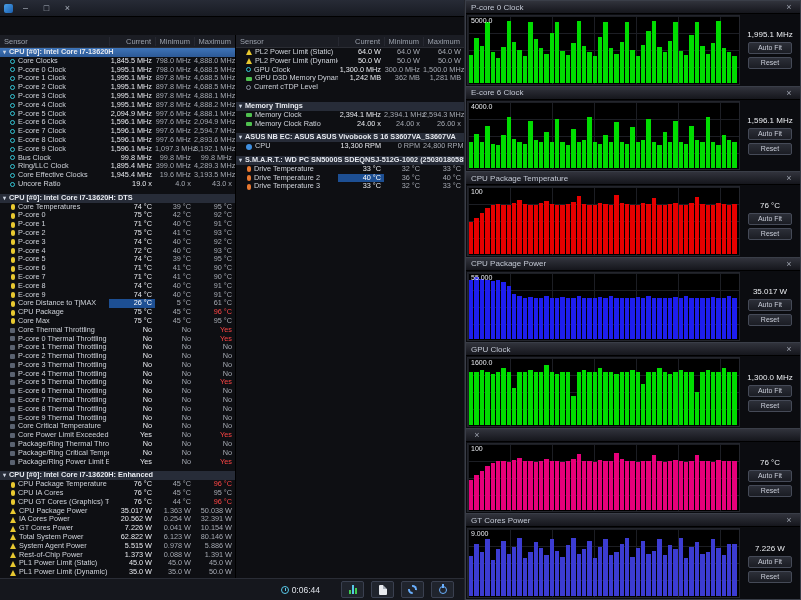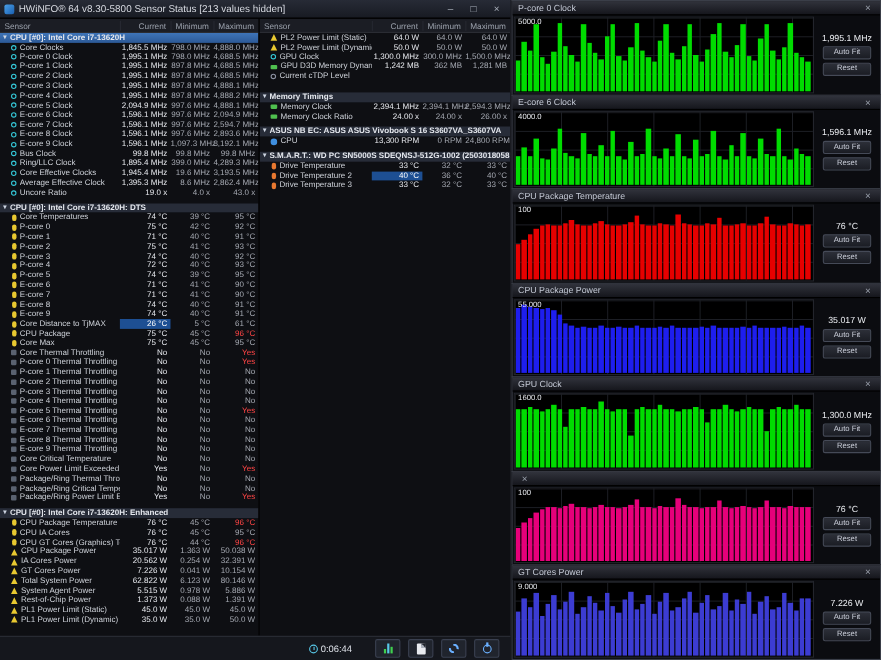--- a/index.html
+++ b/index.html
@@ -10,21 +10,21 @@
   
   #hwinfo { position:absolute; left:0; top:0; width:465px; height:600px; background:#0e0f13;
             border-right:1px solid #23252c; display:flex; flex-direction:column; }
   .titlebar { height:17px; flex:none; background:linear-gradient(#272b36,#181b23); display:flex;
               align-items:center; padding:0 4px; gap:4px; border-bottom:1px solid #000; }
   .appicon { width:9px; height:9px; border-radius:2px; flex:none;
              background:linear-gradient(135deg,#4aa0e8,#1a5fb0); }
   .apptitle { flex:1; font-size:9px; color:#d6d9e0; white-space:nowrap; overflow:hidden; }
   .wbtn { width:17px; height:13px; font-size:9px; color:#aab0bb; display:flex; align-items:center;
           justify-content:center; flex:none; }
-  .panels { flex:1; display:flex; overflow:hidden; }
+  .panels { flex:1; display:flex; overflow:hidden;margin-top:18px; }
   .panel { display:flex; flex-direction:column; overflow:hidden; }
   .panel.pleft { width:236px; flex:none; border-right:1px solid #000; }
   .panel.pright { flex:1; }
   .thead { display:flex; height:13px; flex:none; align-items:center; background:#1b1d24;
            border-bottom:1px solid #2a2c33; color:#9aa0ab; font-size:7.5px; }
   .thead .hlbl { flex:1; padding-left:4px; }
   .thead .hval { text-align:right; padding-right:4px; border-left:1px solid #262831; }
   .thead .hval.c { width:46px; } .thead .hval.m { width:39px; } .thead .hval.x { width:41px; }
   .rows { flex:1; overflow:hidden; display:flex; flex-direction:column; }
   .srow { display:flex; align-items:center; height:8.8px; flex:none; font-size:7.3px; color:#cfd3da;
@@ -94,21 +94,20 @@
   .gbtn { width:44px; height:12px; font-size:7px; line-height:10px; color:#c9cdd8; padding:0;
           background:linear-gradient(#2c2f38,#1b1d24); border:1px solid #454a57; border-radius:2px;
           font-family:inherit; }
 </style>
 </head>
 <body>
 
 <div id="hwinfo">
   <div class="titlebar">
     <span class="appicon"></span>
-    <span class="apptitle">HWiNFO® 64 v8.30-5800 Sensor Status [213 values hidden]</span>
     <span class="wbtn">–</span>
     <span class="wbtn">□</span>
     <span class="wbtn">×</span>
   </div>
   <div class="panels">
     <div class="panel pleft">
       <div class="thead" id="thead-left">
           <span class="hlbl">Sensor</span>
           <span class="hval c">Current</span>
           <span class="hval m">Minimum</span>
@@ -209,27 +208,20 @@
             <span class="val c">1,895.4 MHz</span>
             <span class="val m">399.0 MHz</span>
             <span class="val x">4,289.3 MHz</span>
           </div>
           <div class="srow">
             <span class="ic ic-clock"></span>
             <span class="lbl">Core Effective Clocks</span>
             <span class="val c">1,945.4 MHz</span>
             <span class="val m">19.6 MHz</span>
             <span class="val x">3,193.5 MHz</span>
-          </div>
-          <div class="srow">
-            <span class="ic ic-clock"></span>
-            <span class="lbl">Average Effective Clock</span>
-            <span class="val c">1,395.3 MHz</span>
-            <span class="val m">8.6 MHz</span>
-            <span class="val x">2,862.4 MHz</span>
           </div>
           <div class="srow">
             <span class="ic ic-clock"></span>
             <span class="lbl">Uncore Ratio</span>
             <span class="val c">19.0 x</span>
             <span class="val m">4.0 x</span>
             <span class="val x">43.0 x</span>
           </div>
           <div class="gap"></div>
           <div class="shead">

